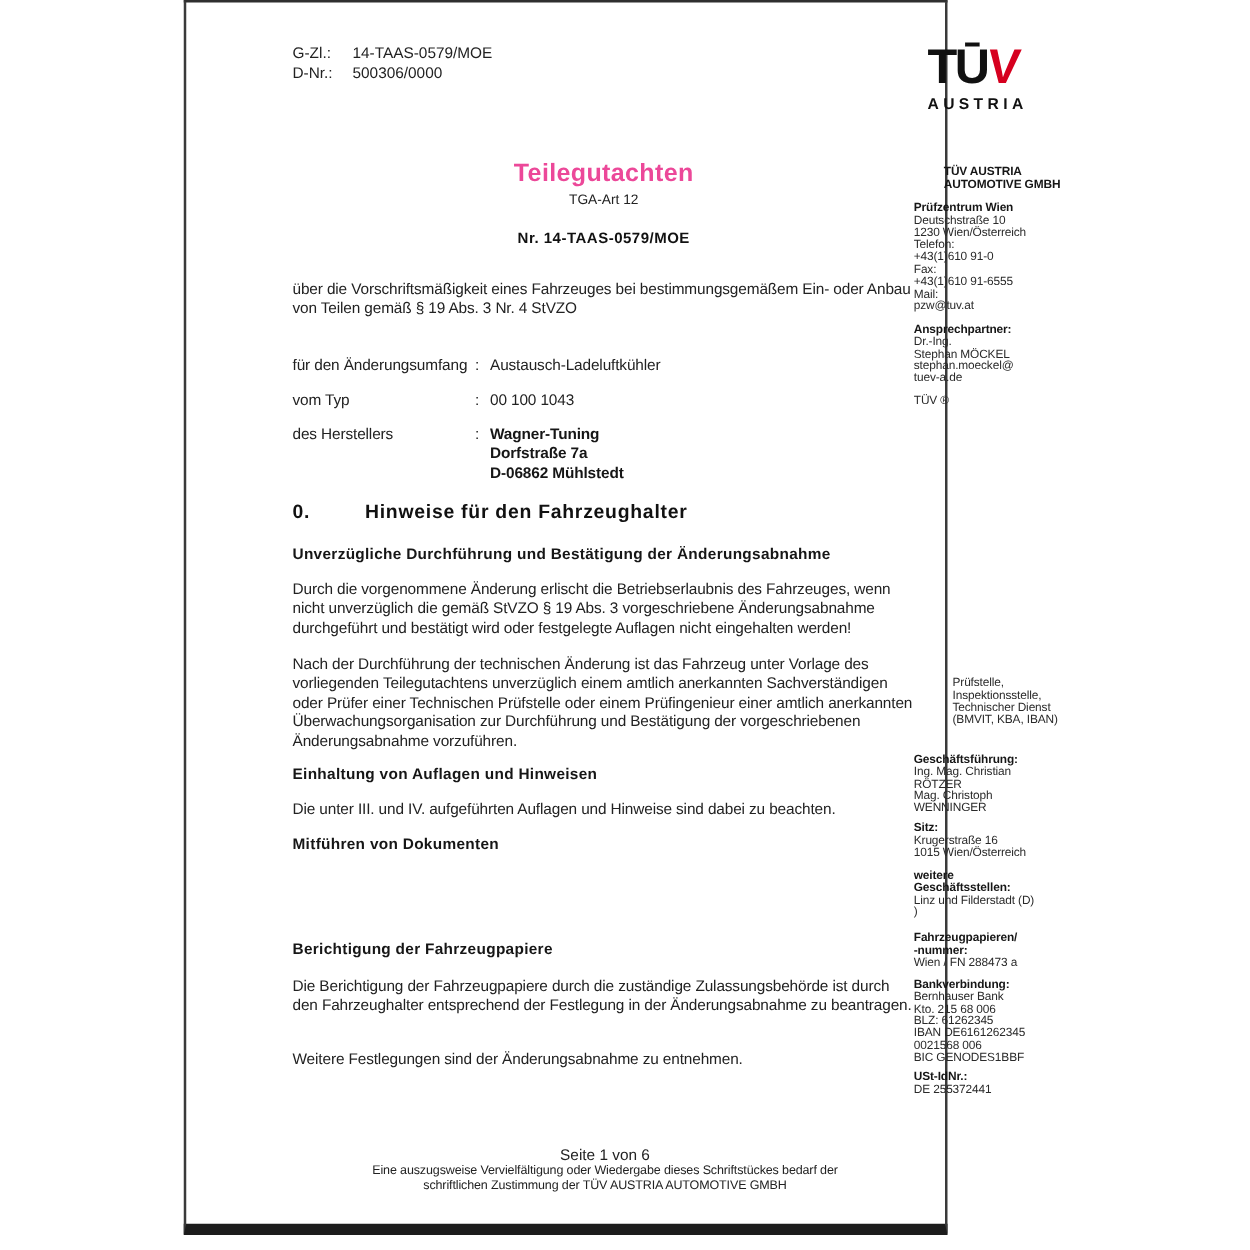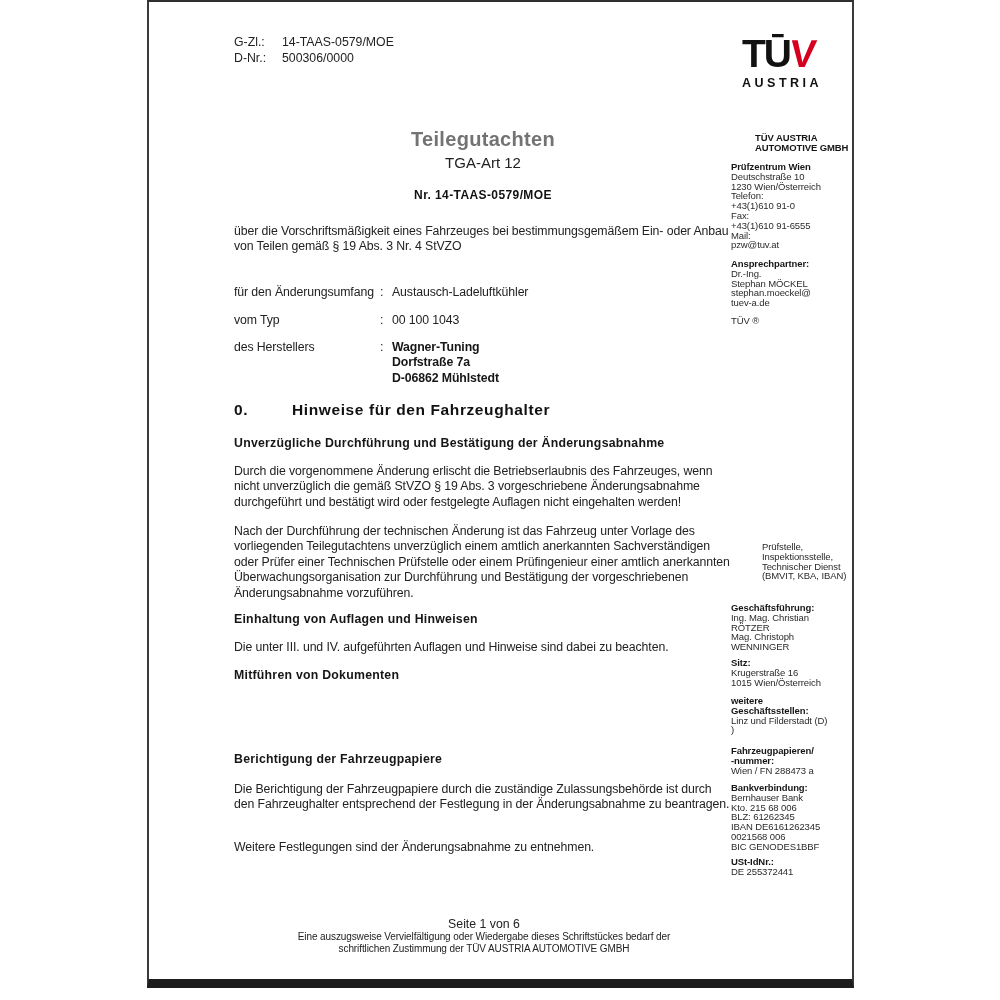--- a/index.html
+++ b/index.html
@@ -7,42 +7,42 @@
     width: 1000px; height: 1000px;
     background: #ffffff;
     font-family: "Liberation Sans", "DejaVu Sans", sans-serif;
     color: #222;
     overflow: hidden;
     position: relative;
   }
   .page {
     position: absolute;
     left: 147px; top: 0;
-    width: 707px; height: 988px;
+    width: 611px; height: 988px;
     box-sizing: border-box;
     background: #fff;
     border-top: 2px solid #2f2f2f;
     border-left: 2px solid #3a3a3a;
     border-right: 2px solid #3a3a3a;
     border-bottom: 9px solid #1c1c1c;
     text-decoration: underline;
   }
   
   .refs { position: absolute; left: 85px; top: 32px; font-size: 12.3px; line-height: 16px; }
   .ref-row { display: flex; }
   .ref-label { width: 48px; }
   
   .logo { position: absolute; left: 593px; top: 32px; width: 100px; text-align: left; }
   .logo-word { font-size: 39px; font-weight: 700; letter-spacing: -2px; line-height: 40px; color: #111; }
   .logo-v { color: #d6001f; display: inline-block; transform: skewX(-6deg); }
   .logo-sub { font-size: 12.5px; font-weight: 700; letter-spacing: 3.5px; color: #111; margin-top: 2px; }
   
   .title-block { position: absolute; left: 85px; top: 126px; width: 498px; text-align: center; }
-  .title-main { font-size: 20px; font-weight: 700; color: #737373; letter-spacing: 0.3px; }
-  .title-sub { font-size: 15px; margin-top: 3px; }
+  .title-main { font-size: 20px; font-weight: 700; color: #ec4899; letter-spacing: 0.3px; }
+  .title-sub { font-size: 11px; margin-top: 3px; }
   .title-number { font-size: 12px; font-weight: 700; color: #111; margin-top: 17px; letter-spacing: 0.4px; }
   
   .main-block { position: absolute; left: 85px; width: 498px; font-size: 12.3px; line-height: 15.4px; letter-spacing: -0.1px; }
   .para {}
   .subheading { font-weight: 700; color: #161616; letter-spacing: 0.25px; }
   .section-heading { display: flex; font-size: 15.5px; font-weight: 700; color: #111; letter-spacing: 0.6px; }
   .section-number { width: 58px; }
   
   .kv-row { display: flex; }
   .kv-label { width: 146px; flex: none; }

